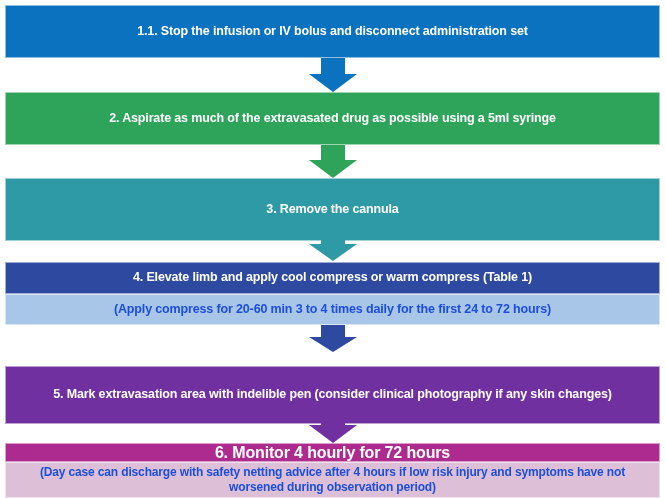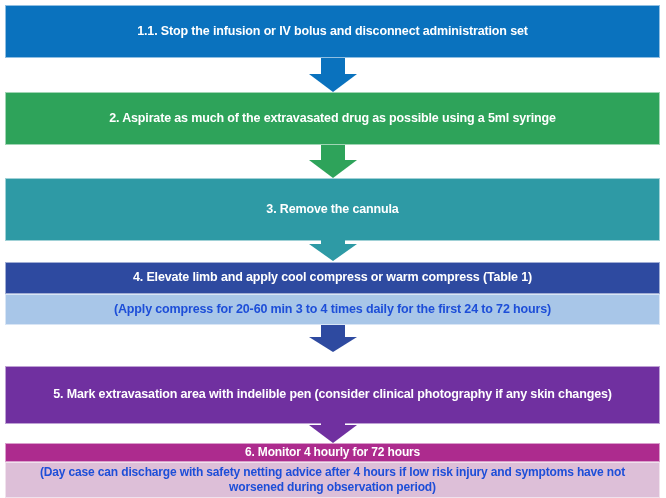--- a/index.html
+++ b/index.html
@@ -117,20 +117,20 @@
 
   <div class="step-box rim" style="top:352px; height:58px; background:#7030A0;margin-top:14px;">
     <span class="step-text">5. Mark extravasation area with indelible pen (consider clinical photography if any skin changes)</span>
   </div>
 
   <div class="arrow" style="top:410px;">
     <div class="stem" style="height:15px; background:#7030A0;"></div>
     <div class="head" style="border-top:18px solid #7030A0;"></div>
   </div>
 
-  <div class="step-box rim" style="top:443px; height:19px; background:#AD2B8E; font-size:12px;">
+  <div class="step-box rim" style="top:443px; height:19px; background:#AD2B8E; font-size:16px;">
     <span class="step-text">6. Monitor 4 hourly for 72 hours</span>
   </div>
   <div class="step-box dark-text rim" style="top:462px; height:36px; background:#DDBFD8; font-size:12px;">
     <span class="step-text">(Day case can discharge with safety netting advice after 4 hours if low risk injury and symptoms have not worsened during observation period)</span>
   </div>
 
 </div>
 
 </body></html>

